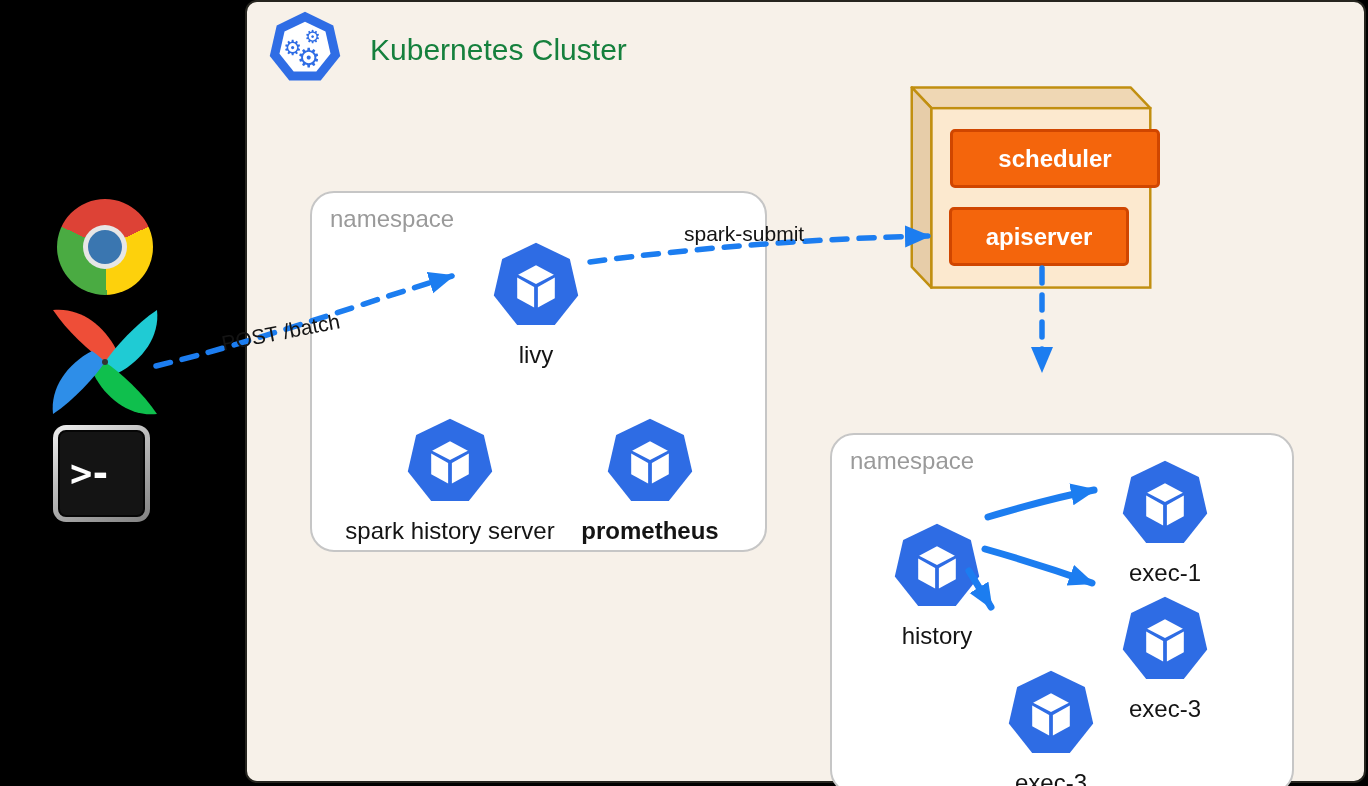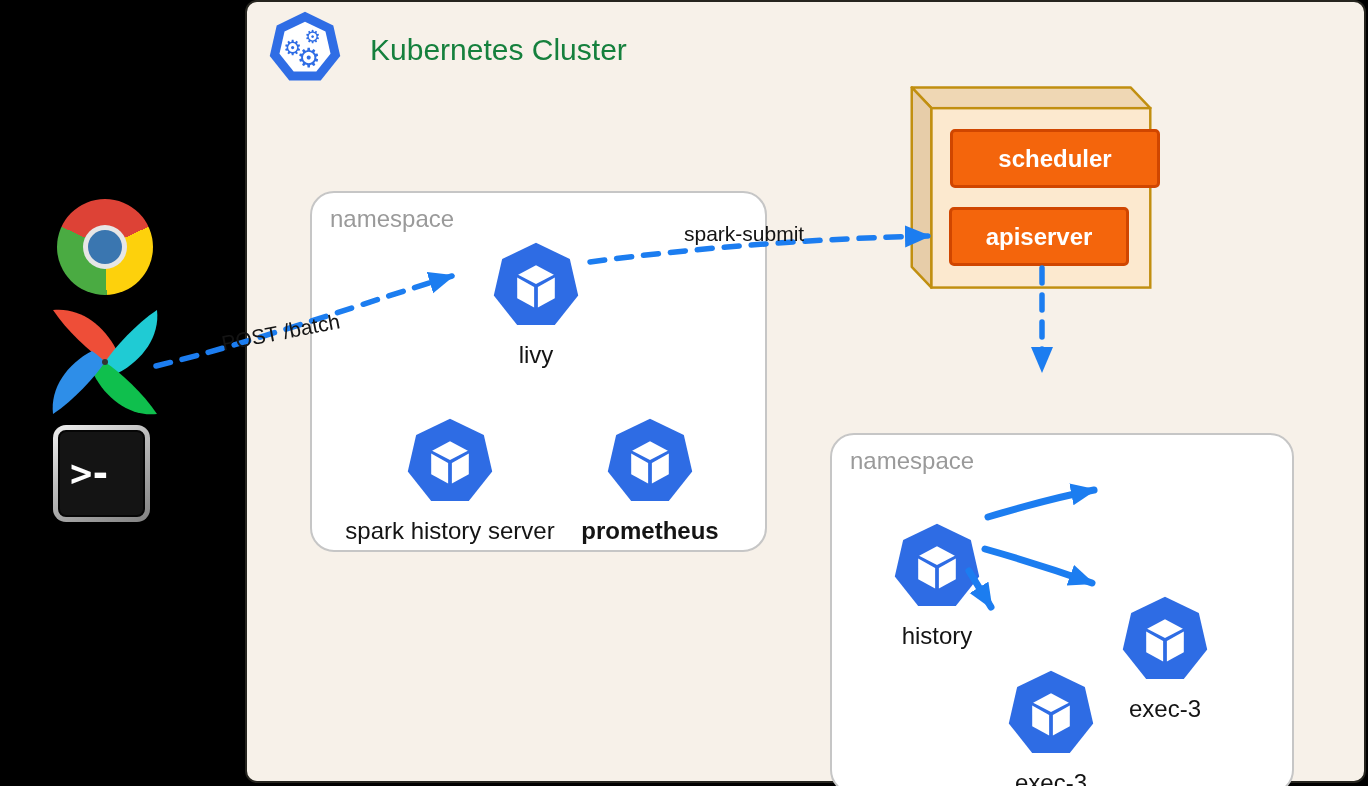--- a/index.html
+++ b/index.html
@@ -160,20 +160,29 @@
       <div class="pod pod-driver">
         <svg viewBox="-50 -50 100 100">
           <polygon points="0,-46 36,-28.7 44.9,10.2 20,41.4 -20,41.4 -44.9,10.2 -36,-28.7" fill="#2e6ce4"></polygon>
           <polygon points="0,-22 19,-12 0,-2 -19,-12" fill="#fff"></polygon>
           <polygon points="-20,-9 -2,1 -2,23 -20,13" fill="#fff"></polygon>
           <polygon points="20,-9 2,1 2,23 20,13" fill="#fff"></polygon>
         </svg>
         <div class="pod-label">history</div>
       </div>
 
+      <div class="pod pod-exec1">
+        <svg viewBox="-50 -50 100 100">
+          <polygon points="0,-46 36,-28.7 44.9,10.2 20,41.4 -20,41.4 -44.9,10.2 -36,-28.7" fill="#2e6ce4"></polygon>
+          <polygon points="0,-22 19,-12 0,-2 -19,-12" fill="#fff"></polygon>
+          <polygon points="-20,-9 -2,1 -2,23 -20,13" fill="#fff"></polygon>
+          <polygon points="20,-9 2,1 2,23 20,13" fill="#fff"></polygon>
+        </svg>
+        <div class="pod-label">exec-1</div>
+      </div>
 
       <div class="pod pod-exec2">
         <svg viewBox="-50 -50 100 100">
           <polygon points="0,-46 36,-28.7 44.9,10.2 20,41.4 -20,41.4 -44.9,10.2 -36,-28.7" fill="#2e6ce4"></polygon>
           <polygon points="0,-22 19,-12 0,-2 -19,-12" fill="#fff"></polygon>
           <polygon points="-20,-9 -2,1 -2,23 -20,13" fill="#fff"></polygon>
           <polygon points="20,-9 2,1 2,23 20,13" fill="#fff"></polygon>
         </svg>
         <div class="pod-label">exec-3</div>
       </div>

